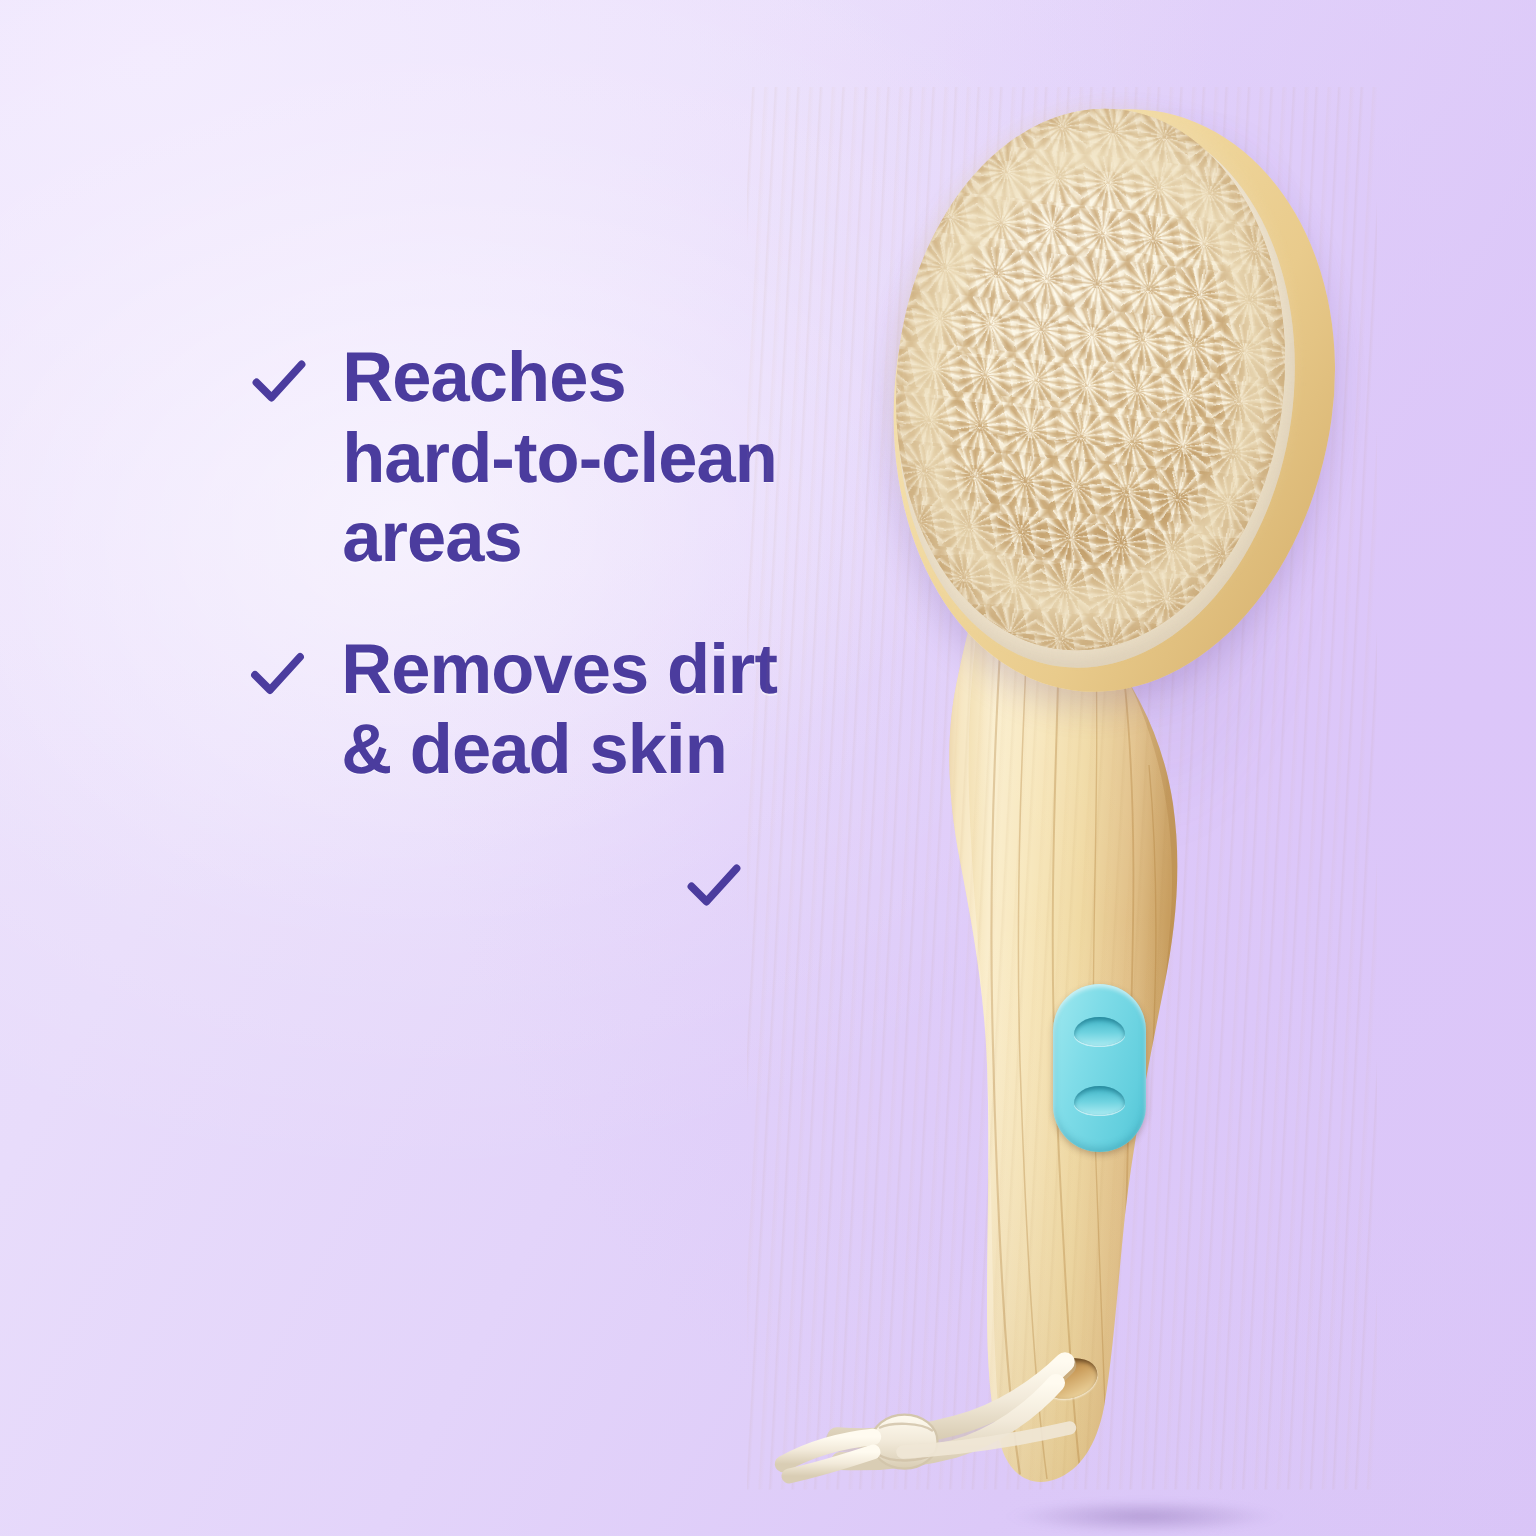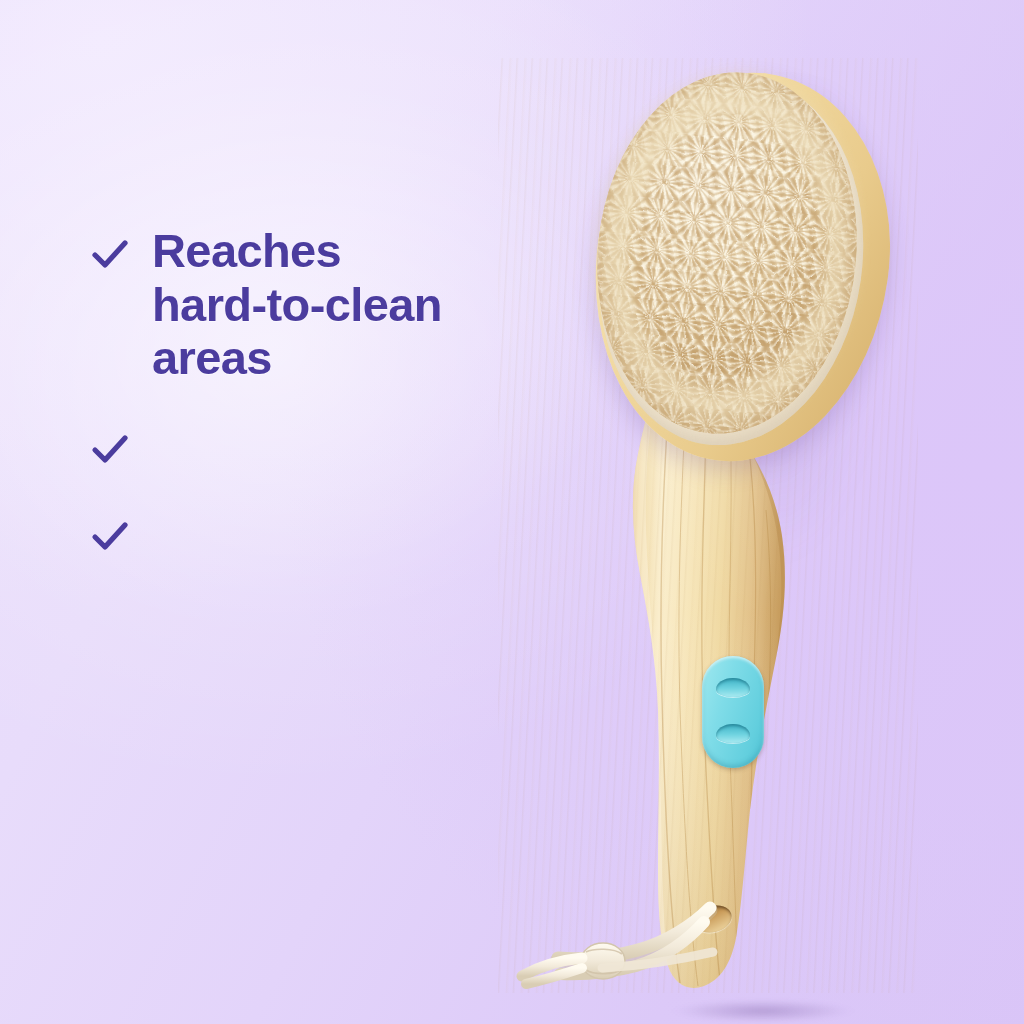--- a/index.html
+++ b/index.html
@@ -30,20 +30,21 @@
     position: absolute;
     left: 88px;
     top: 224px;
     width: 430px;
   }
   .benefit {
     position: relative;
     display: flex;
     align-items: flex-start;
     margin-bottom: 34px;
+    justify-content: flex-end;
   }
   .check-icon {
     flex: 0 0 auto;
     width: 44px;
     height: 44px;
     margin-top: 9px;
     margin-right: 20px;
   }
   .check-icon svg { display: block; width: 100%; height: 100%; }
   .benefit-text {
@@ -242,20 +243,22 @@
 hard-to-clean
 areas</span>
     </div>
 
     <div class="benefit">
       <span class="check-icon">
         <svg viewBox="0 0 44 44" aria-hidden="true">
           <path d="M7 22 L17 32 L37 10" fill="none" stroke="#4B3C9E" stroke-width="5.2" stroke-linecap="round" stroke-linejoin="round"></path>
         </svg>
       </span>
+      <span class="benefit-text">Removes dirt
+&amp; dead skin</span>
     </div>
 
     <div class="benefit">
       <span class="check-icon">
         <svg viewBox="0 0 44 44" aria-hidden="true">
           <path d="M7 22 L17 32 L37 10" fill="none" stroke="#4B3C9E" stroke-width="5.2" stroke-linecap="round" stroke-linejoin="round"></path>
         </svg>
       </span>
     </div>
 

